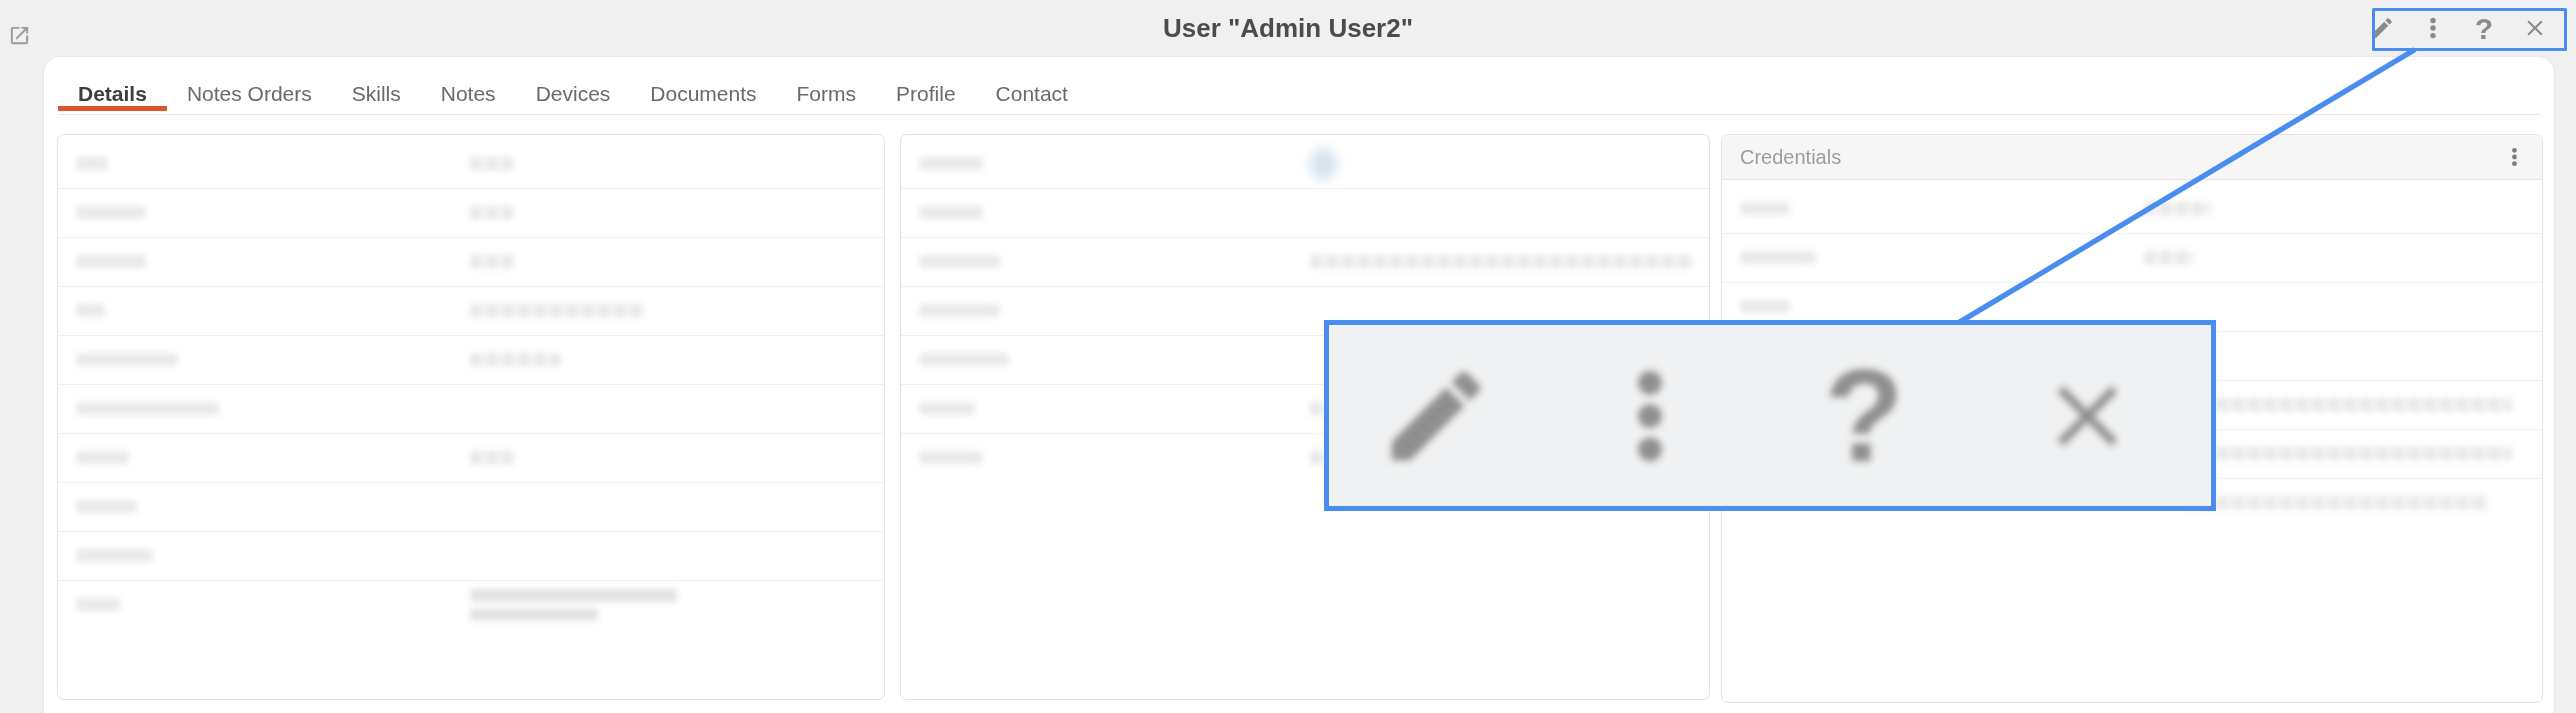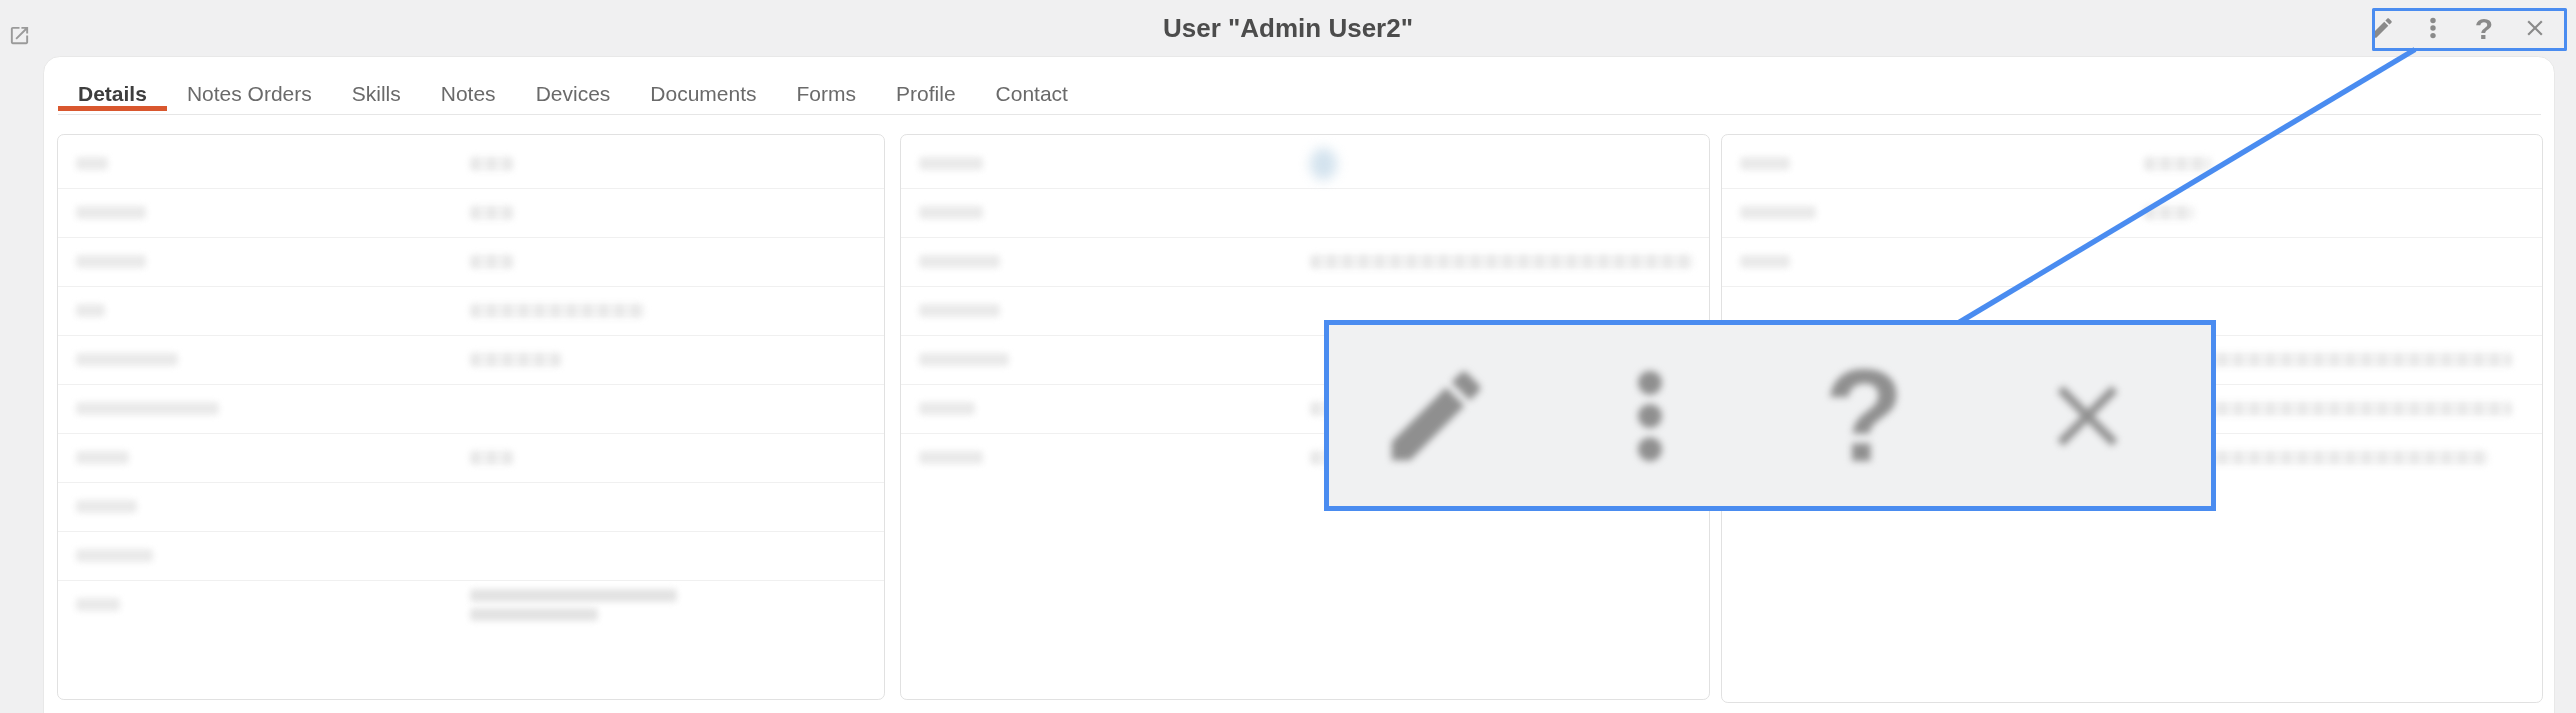--- a/index.html
+++ b/index.html
@@ -215,20 +215,32 @@
             <span class="bar label-bar" style="width: 56px;"></span>
             <span class="bar value-bar" style="left: 409px; width: 39px;"></span>
           </div>
           <div class="row">
             <span class="bar label-bar" style="width: 64px;"></span>
             <span class="bar value-bar" style="left: 409px; width: 39px;"></span>
           </div>
         </div>
       </div>
       <div class="card c2">
+        <div class="card-h">
+          <span class="card-title">Credentials</span>
+          <div class="card-menu">
+            <span style="display: inline-flex;">
+              <svg viewBox="0 0 24 24" width="23" height="23">
+                <circle cx="12" cy="5" r="2.5" fill="currentColor"></circle>
+                <circle cx="12" cy="12" r="2.5" fill="currentColor"></circle>
+                <circle cx="12" cy="19" r="2.5" fill="currentColor"></circle>
+              </svg>
+            </span>
+          </div>
+        </div>
         <div class="card-b">
           <div class="row">
             <span class="bar label-bar" style="width: 50px;"></span>
             <span class="bar value-bar" style="left: 422px; width: 67px;"></span>
           </div>
           <div class="row">
             <span class="bar label-bar" style="width: 76px;"></span>
             <span class="bar value-bar" style="left: 422px; width: 50px;"></span>
           </div>
           <div class="row">

